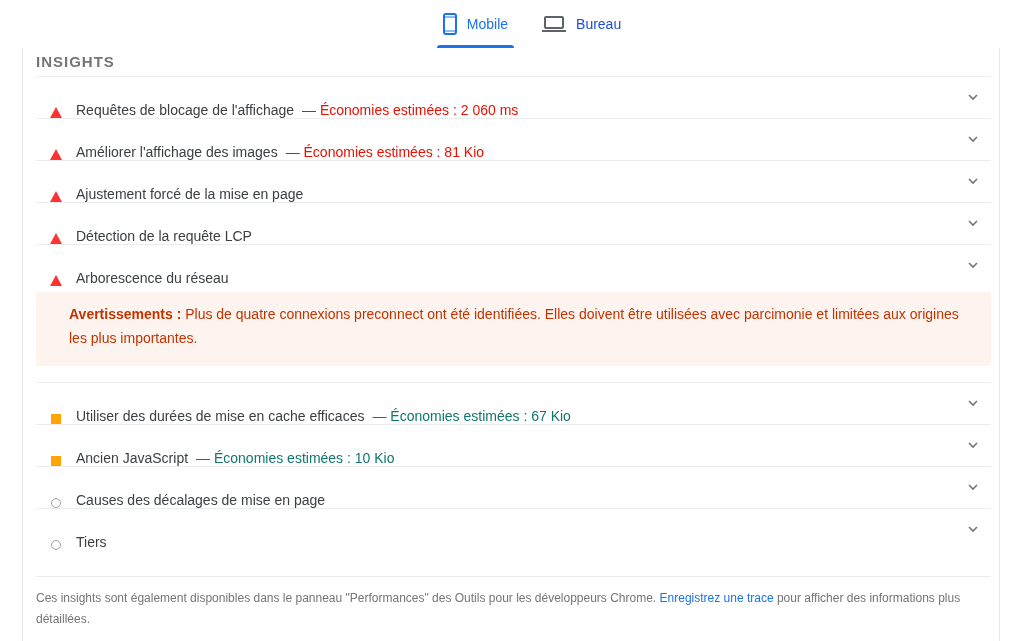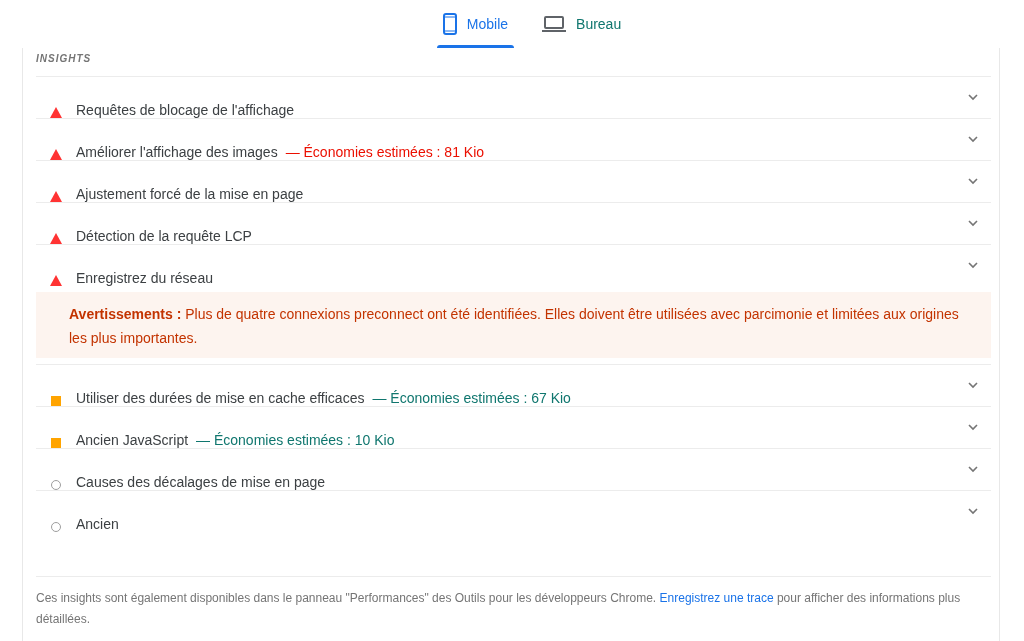--- a/index.html
+++ b/index.html
@@ -4,38 +4,38 @@
   <style>
     * { box-sizing: border-box; margin: 0; padding: 0; }
     html, body { width: 1024px; height: 641px; overflow: hidden; background: #ffffff; }
     body { font-family: "Liberation Sans", "DejaVu Sans", sans-serif; color: #202124; position: relative; }
 
     .tabs { position: absolute; top: 0; left: 0; width: 1024px; height: 50px; display: flex; justify-content: center; padding-left: 40px; }
     .tab { display: flex; align-items: center; height: 48px; padding: 0 4px; margin: 0 13px; cursor: pointer; position: relative; font-size: 14px; font-weight: 500; }
     .tab .tab-icon { margin-right: 10px; display: flex; align-items: center; }
     .tab.active { color: #1a73e8; }
     .tab.active::after { content: ""; position: absolute; left: -2px; right: -2px; bottom: 0; height: 3px; background: #1a73e8; border-radius: 3px 3px 0 0; }
-    .tab.inactive { color: #0f766e; justify-content: center; }
+    .tab.inactive { color: #1d4ed8; justify-content: center; }
 
     .panel { position: absolute; top: 48px; left: 22px; width: 978px; height: 593px; border-left: 1px solid #e8e8e8; border-right: 1px solid #e8e8e8; }
-    .section-title { position: absolute; top: 5px; left: 13px; font-size: 10px; font-weight: 700; letter-spacing: 1px; color: #757575; font-style: italic; }
+    .section-title { position: absolute; top: 5px; left: 13px; font-size: 15px; font-weight: 700; letter-spacing: 1px; color: #757575; }
     .list { position: absolute; top: 28px; left: 13px; width: 955px; }
     .row { height: 42px; border-top: 1px solid #ececec; display: flex; align-items: flex-end; position: relative; cursor: pointer; font-size: 14px; }
     .row .ico { width: 40px; display: flex; justify-content: center; align-items: center; }
     .row .label { color: #3c4043; }
     .row .savings { margin-left: 8px; }
     .row .savings.fail { color: #eb0f00; }
     .row .savings.avg { color: #0f766e; }
     .row .chev { position: absolute; right: 12px; top: 13px; }
 
     .tri { width: 0; height: 0; border-left: 6px solid transparent; border-right: 6px solid transparent; border-bottom: 11px solid #f33; }
     .sq { width: 10px; height: 10px; background: #ffa400; }
     .circ { width: 10px; height: 10px; border: 1px solid #9e9e9e; border-radius: 50%; }
 
-    .warning { margin: 6px 0 6px 0; background: #fdf4ef; padding: 10px 12px 8px 33px; font-size: 14px; line-height: 24px; color: #c33300; }
+    .warning { margin: 6px 0 16px 0; background: #fdf4ef; padding: 10px 12px 16px 33px; font-size: 14px; line-height: 24px; color: #c33300; }
     .warning b { font-weight: 700; }
 
     .footer { position: absolute; top: 528px; left: 13px; width: 955px; border-top: 1px solid #ececec; padding-top: 11px; font-size: 12px; line-height: 21px; color: #757575; }
     .footer a { color: #1a73e8; text-decoration: none; }
   </style>
 </head>
 <body>
 
 <div class="tabs">
   <div class="tab active">
@@ -61,20 +61,21 @@
 
 <div class="panel">
   <div class="section-title">INSIGHTS</div>
 
   <div class="list">
     <div class="row">
       <span class="ico">
           <span class="tri"></span>
         </span>
       <span class="label">Requêtes de blocage de l'affichage</span>
+      <span class="savings fail">— Économies estimées : 2 060 ms</span>
       <span class="chev"><svg width="12" height="12" viewBox="0 0 12 12">
             <path d="M2 4 L6 8 L10 4" fill="none" stroke="#757575" stroke-width="1.6"></path>
           </svg></span>
     </div>
     <div class="row">
       <span class="ico">
           <span class="tri"></span>
         </span>
       <span class="label">Améliorer l'affichage des images</span>
       <span class="savings fail">— Économies estimées : 81 Kio</span>
@@ -97,21 +98,21 @@
         </span>
       <span class="label">Détection de la requête LCP</span>
       <span class="chev"><svg width="12" height="12" viewBox="0 0 12 12">
             <path d="M2 4 L6 8 L10 4" fill="none" stroke="#757575" stroke-width="1.6"></path>
           </svg></span>
     </div>
     <div class="row">
       <span class="ico">
           <span class="tri"></span>
         </span>
-      <span class="label">Enregistrez du réseau</span>
+      <span class="label">Arborescence du réseau</span>
       <span class="chev"><svg width="12" height="12" viewBox="0 0 12 12">
             <path d="M2 4 L6 8 L10 4" fill="none" stroke="#757575" stroke-width="1.6"></path>
           </svg></span>
     </div>
 
     <div class="warning">
       <b>Avertissements :</b>
       <span>Plus de quatre connexions preconnect ont été identifiées. Elles doivent être utilisées avec parcimonie et limitées aux origines les plus importantes.</span>
     </div>
 
@@ -141,21 +142,21 @@
         </span>
       <span class="label">Causes des décalages de mise en page</span>
       <span class="chev"><svg width="12" height="12" viewBox="0 0 12 12">
             <path d="M2 4 L6 8 L10 4" fill="none" stroke="#757575" stroke-width="1.6"></path>
           </svg></span>
     </div>
     <div class="row">
       <span class="ico">
           <span class="circ"></span>
         </span>
-      <span class="label">Ancien</span>
+      <span class="label">Tiers</span>
       <span class="chev"><svg width="12" height="12" viewBox="0 0 12 12">
             <path d="M2 4 L6 8 L10 4" fill="none" stroke="#757575" stroke-width="1.6"></path>
           </svg></span>
     </div>
   </div>
 
   <div class="footer">
     <span>Ces insights sont également disponibles dans le panneau "Performances" des Outils pour les développeurs Chrome. </span><a>Enregistrez une trace</a><span> pour afficher des informations plus détaillées.</span>
   </div>
 </div>

